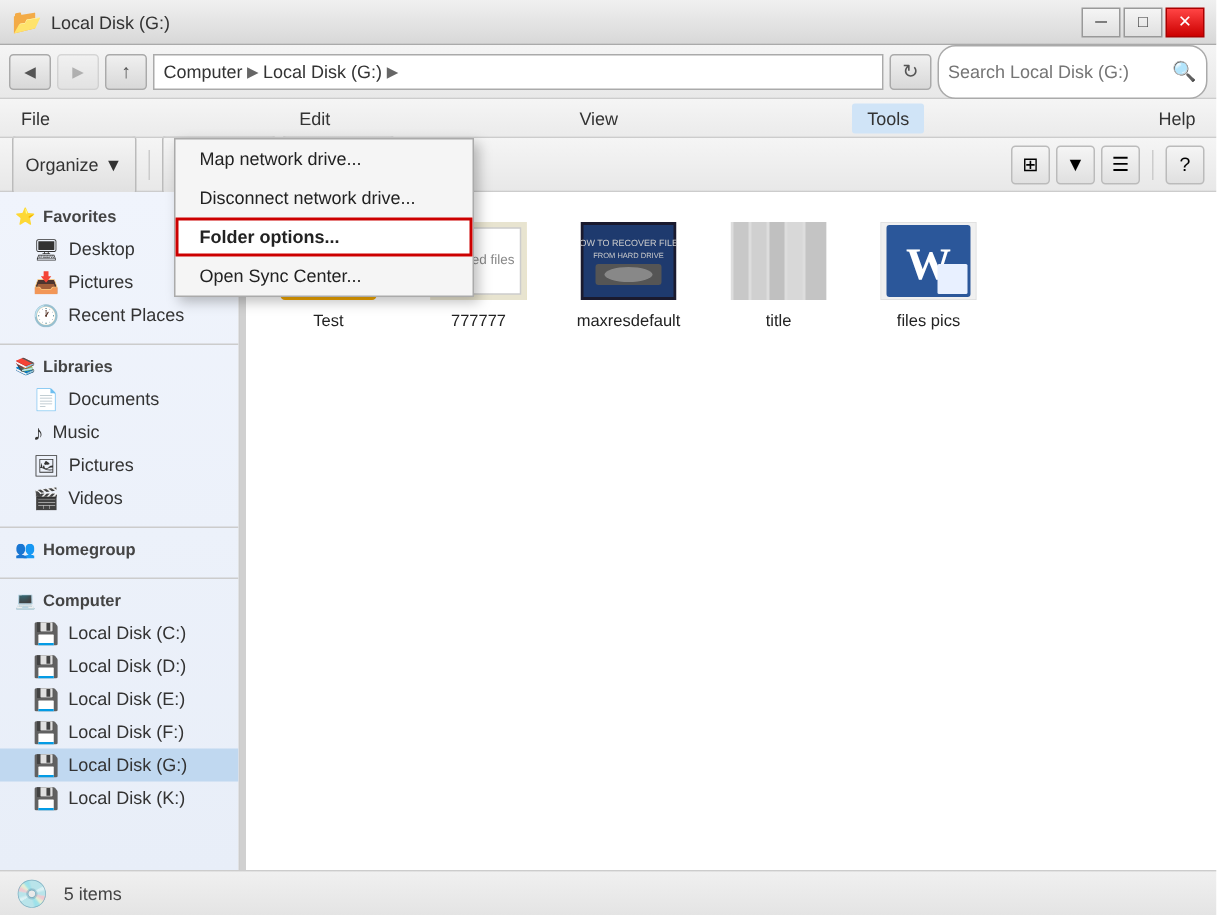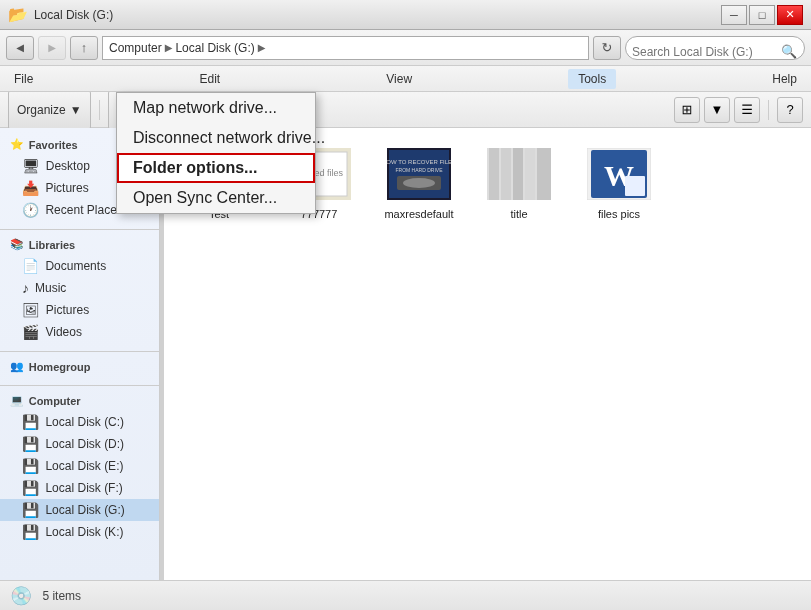--- a/index.html
+++ b/index.html
@@ -63,24 +63,24 @@
     .refresh-btn {
       width: 28px; height: 24px;
       background: linear-gradient(to bottom, #f0f0f0, #d8d8d8);
       border: 1px solid #aaa;
       border-radius: 3px;
       cursor: pointer;
       display: flex; align-items: center; justify-content: center;
       font-size: 13px; color: #555;
     }
     .search-box {
-      width: 180px; height: 24px;
+      width: 180px; height: 36px;
       border: 1px solid #aaa;
       background: #fff;
-      display: flex; align-items: flex-end;
+      display: flex; align-items: center;
       padding: 0 6px;
       border-radius: 12px;
     }
     .search-box input {
       border: none; outline: none; width: 100%; font-size: 12px; color: #888;
       background: transparent;
     }
     .search-icon { color: #888; font-size: 13px; }
 
     
@@ -252,21 +252,21 @@
       top: 26px;
       left: 116px;
       width: 200px;
       background: #f5f5f5;
       border: 1px solid #aaa;
       box-shadow: 3px 3px 8px rgba(0,0,0,0.25);
       z-index: 100;
     }
     .dropdown-item {
       padding: 6px 16px;
-      font-size: 16px;
+      font-size: 12px;
       color: #222;
       cursor: pointer;
       white-space: nowrap;
     }
     .dropdown-item.highlighted {
       background: #fff;
       border: 2px solid #cc0000;
       font-weight: bold;
       padding: 4px 14px;
     }

